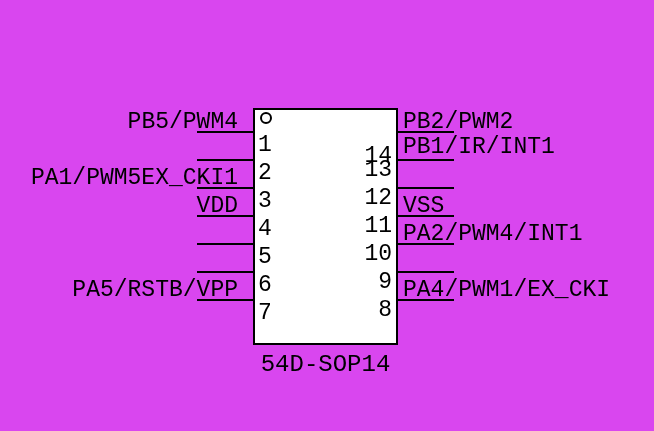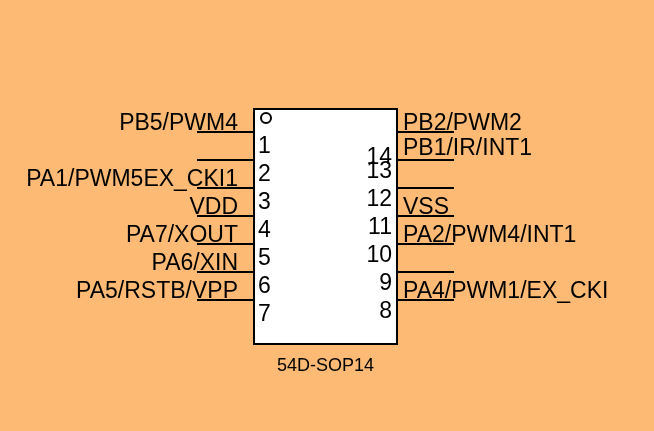--- a/index.html
+++ b/index.html
@@ -1,39 +1,39 @@
 <!DOCTYPE html>
 <html><head>
 <meta charset="utf-8">
 <style>
   html,body{margin:0;padding:0;background:#ffffff;}
   .canvas{
-    position:relative;width:654px;height:431px;background:#fdba74;color:#000;
-    font-family:Liberation Sans, sans-serif;overflow:hidden;
+    position:relative;width:654px;height:431px;background:#d946ef;color:#000;
+    font-family:Liberation Mono, monospace;overflow:hidden;
   }
   .chip-body{
     position:absolute;left:253px;top:108px;width:145px;height:237px;
     box-sizing:border-box;border:2px solid #000;background:#fff;
   }
   .pin1-dot{
     position:absolute;left:260px;top:112px;width:8px;height:8px;
     border:2px solid #000;border-radius:50%;background:#fff;
   }
   .lbl{position:absolute;font-size:23px;line-height:23px;white-space:pre;}
   .lbl.left{right:416px;text-align:right;}
   .lbl.right{left:403px;text-align:left;}
   .num{position:absolute;font-size:23px;line-height:24px;white-space:pre;}
   .num.left{left:258px;}
   .num.right{right:262px;text-align:right;}
   .lead{position:absolute;height:2px;background:#000;}
   .lead.left{left:197px;width:56px;}
   .lead.right{left:398px;width:56px;}
   .pkg{
     position:absolute;left:238px;top:353px;width:175px;text-align:center;
-    font-size:18px;line-height:24px;
+    font-size:24px;line-height:24px;
   }
 </style>
 </head>
 <body>
 
 <div class="canvas">
 
   <div class="chip-body"></div>
   <div class="pin1-dot"></div>
 
@@ -45,25 +45,23 @@
   <span class="num left" style="top:161px">2</span>
 
   <span class="lbl left" style="top:167px">PA1/PWM5EX_CKI1</span>
   <span class="lead left" style="top:187px"></span>
   <span class="num left" style="top:189px">3</span>
 
   <span class="lbl left" style="top:195px">VDD</span>
   <span class="lead left" style="top:215px"></span>
   <span class="num left" style="top:217px">4</span>
 
-  <span class="lbl left" style="top:223px">PA7/XOUT</span>
   <span class="lead left" style="top:243px"></span>
   <span class="num left" style="top:245px">5</span>
 
-  <span class="lbl left" style="top:251px">PA6/XIN</span>
   <span class="lead left" style="top:271px"></span>
   <span class="num left" style="top:273px">6</span>
 
   <span class="lbl left" style="top:279px">PA5/RSTB/VPP</span>
   <span class="lead left" style="top:299px"></span>
   <span class="num left" style="top:301px">7</span>
 
   <span class="lbl right" style="top:111px">PB2/PWM2</span>
   <span class="lead right" style="top:131px"></span>
   <span class="num right" style="top:144px">14</span>

